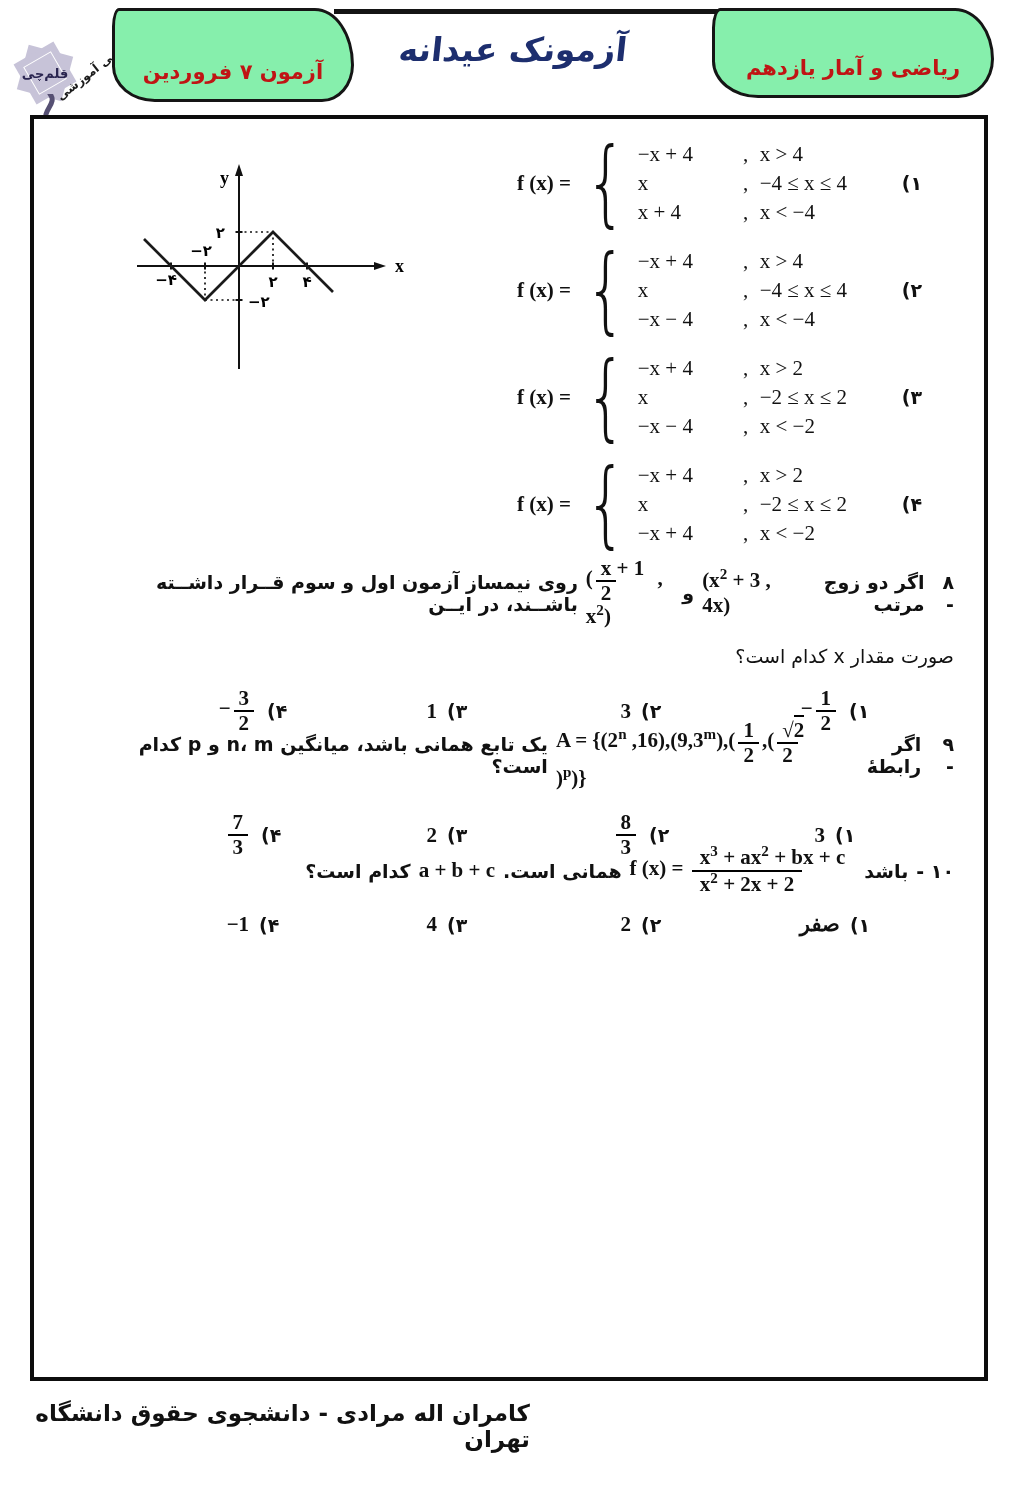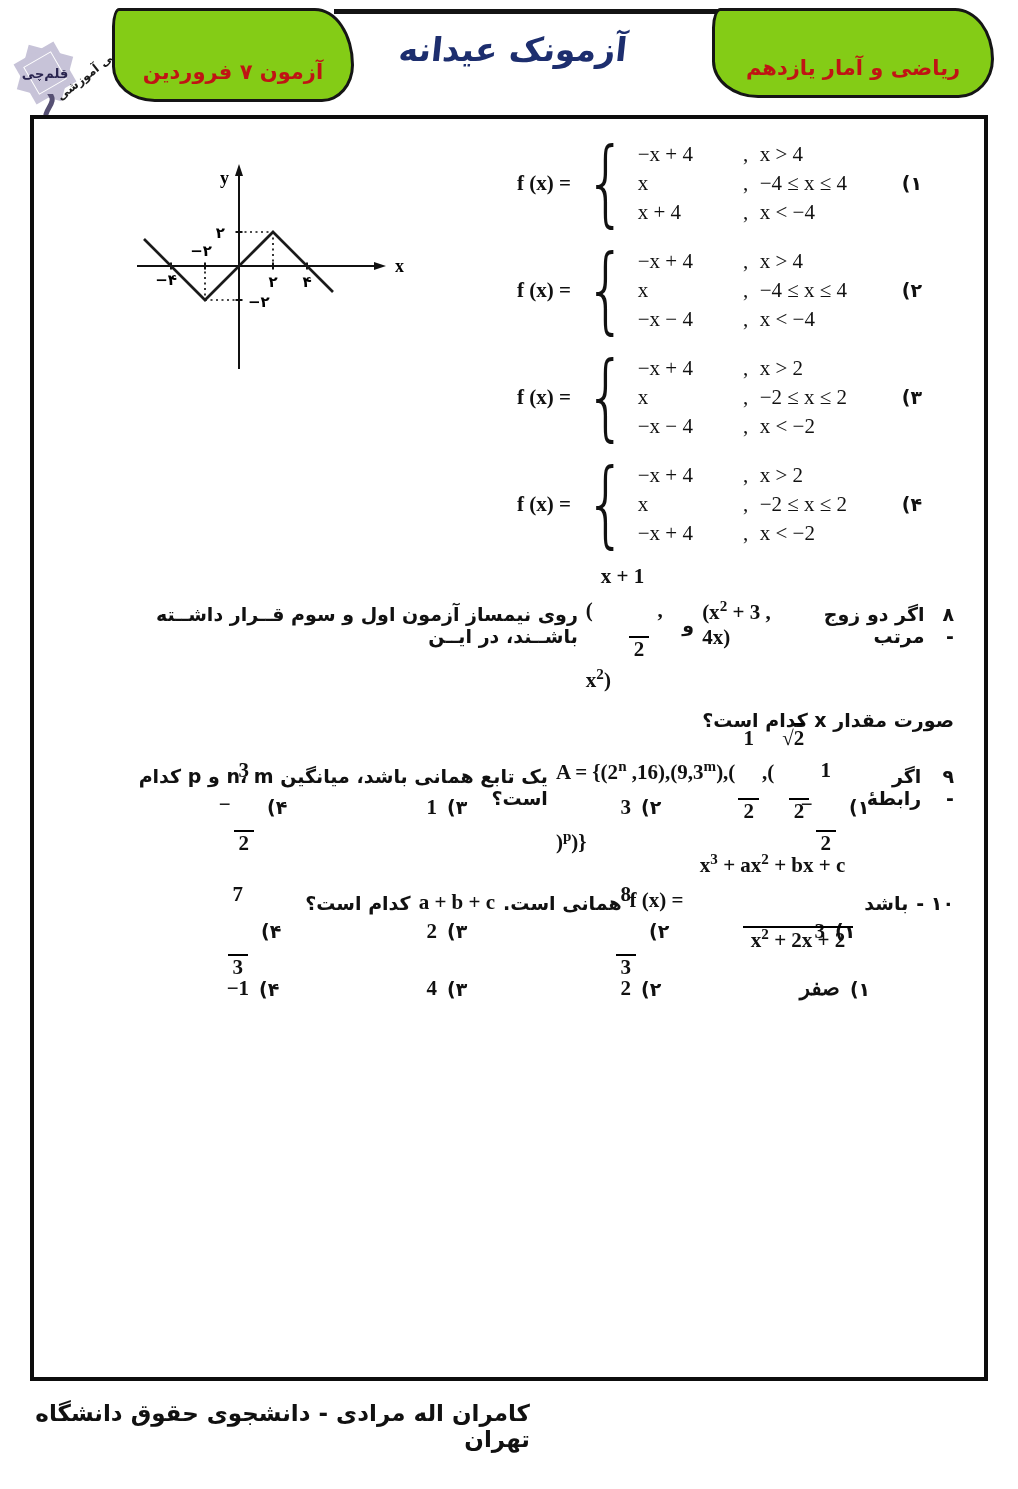--- a/index.html
+++ b/index.html
@@ -1,21 +1,21 @@
 <!DOCTYPE html>
 <html lang="fa"><head>
 <meta charset="utf-8">
 <style>
   html,body{margin:0;padding:0;background:#fff;}
   .page{position:relative;width:1018px;height:1489px;background:#fff;overflow:hidden;
         font-family:"DejaVu Sans",sans-serif;color:#111;}
 
   
   .top-line{position:absolute;left:334px;top:9px;width:402px;height:5px;background:#141414;}
-  .tab{position:absolute;background:#84cc16;border:3.5px solid #151515;}
+  .tab{position:absolute;background:#86efac;border:3.5px solid #151515;}
   .tab-left{left:112px;top:8px;width:236px;height:88px;
             border-radius:10px 55px 45px 60px / 26px 80px 52px 50px;}
   .tab-right{left:712px;top:8px;width:276px;height:84px;
              border-radius:12px 55px 50px 65px / 28px 72px 55px 52px;}
   .tab-label{position:absolute;left:0;right:0;bottom:15px;text-align:center;
              font-weight:bold;font-size:21px;}
   .main-title{position:absolute;left:388px;top:30px;width:250px;text-align:center;
               font-size:33px;font-weight:bold;transform:skewX(-6deg);}
 
   
@@ -31,22 +31,22 @@
                 font-weight:bold;font-size:12px;white-space:nowrap;color:#1a1a1a;}
 
   
   .exam-box{position:absolute;left:30px;top:115px;width:950px;height:1258px;
             border:4px solid #0d0d0d;background:#fff;}
 
   
   .math{direction:ltr;unicode-bidi:isolate;font-family:"Liberation Serif",serif;
         font-weight:bold;font-size:21px;}
   sup{font-size:0.72em;line-height:0;}
-  .frac{display:inline-flex;flex-direction:column;align-items:flex-end;vertical-align:middle;
-        margin:8px 3px;line-height:1.08;text-align:center;gap:48px;}
+  .frac{display:inline-flex;flex-direction:column;align-items:flex-start;vertical-align:middle;
+        margin:0 3px;line-height:1.08;text-align:center;}
   .frac .num{padding:0 5px;}
   .frac .den{border-top:2px solid #000;padding:0 5px;}
   .frac.big .num,.frac.big .den{padding:1px 8px;}
   .ovl{border-top:2px solid #000;padding-top:1px;}
 
   
   .pw-list{position:absolute;right:62px;top:14px;}
   .pw-block{display:flex;align-items:center;height:100px;margin-bottom:7px;direction:ltr;}
   .pw-fx{font-family:"Liberation Serif",serif;font-weight:bold;font-size:21px;margin-right:5px;}
   .pw-brace{font-family:"DejaVu Sans",sans-serif;font-size:94px;font-weight:300;line-height:0.92;
@@ -61,21 +61,21 @@
 
   
   .graph{position:absolute;left:95px;top:42px;}
 
   
   .question{position:absolute;left:12px;right:12px;direction:rtl;}
   .q8{top:438px;} .q9{top:600px;} .q10{top:726px;}
   .stem{display:flex;direction:rtl;align-items:center;gap:8px;
         font-weight:bold;font-size:19px;padding:0 18px 0 55px;}
   .stem.justified{justify-content:space-between;}
-  .stem-line2{margin-top:16px;text-align:right;padding-right:18px;font-weight:bold;font-size:19px;}
+  .stem-line2{margin-top:16px;text-align:right;padding-right:18px;font-weight:normal;font-size:19px;}
   .opts{display:grid;grid-template-columns:repeat(4,1fr);direction:rtl;
         padding:0 40px 0 110px;margin-top:20px;align-items:center;}
   .opt{display:flex;direction:ltr;justify-content:center;align-items:center;gap:10px;}
   .opt-val{font-family:"Liberation Serif",serif;font-weight:bold;font-size:21px;
            direction:ltr;unicode-bidi:isolate;}
   .opt-marker{font-size:19px;font-weight:bold;direction:ltr;unicode-bidi:isolate;}
 
   
   .footer-line{position:absolute;left:30px;top:1400px;width:500px;direction:rtl;
                font-weight:bold;font-size:23px;}

